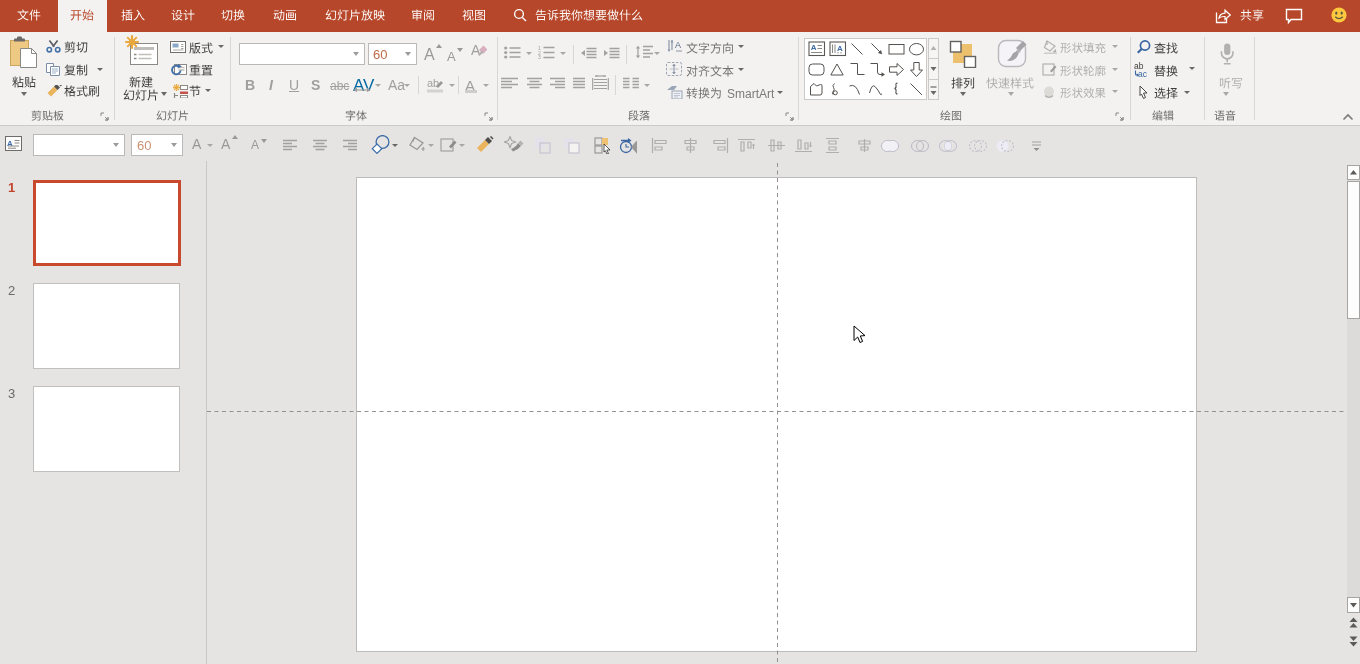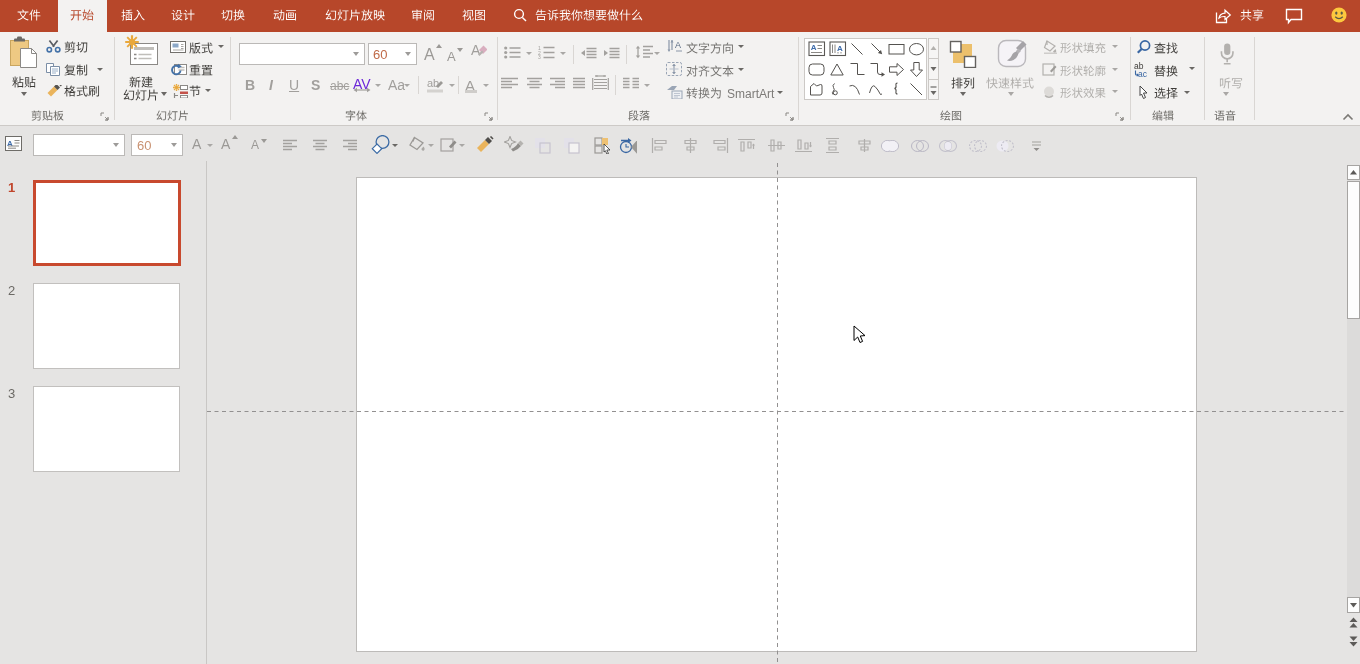--- a/index.html
+++ b/index.html
@@ -254,21 +254,21 @@
 <svg class="ab" style="left:471px;top:42px" width="16" height="16" viewBox="0 0 16 16">
 <text x="0" y="13" font-size="14" fill="#a19f9c" font-family="Liberation Sans">A</text>
 <path d="M8 8 l4.5-4.5 4 4 -4.5 4.5 Z" fill="#d9aebf"></path>
 <path d="M7 12.5 l4-4 1.5 1.5 -4 4 Z" fill="#b5b3b0"></path>
 </svg>
 <div class="ab" style="left:245px;top:77px;font-size:14px;color:#a19f9c;font-weight:bold;font-style:normal;">B</div>
 <div class="ab" style="left:269px;top:77px;font-size:14px;color:#a19f9c;font-weight:bold;font-style:italic;">I</div>
 <div class="ab" style="left:289px;top:77px;font-size:14px;color:#a19f9c;font-weight:normal;font-style:normal;text-decoration:underline;">U</div>
 <div class="ab" style="left:311px;top:77px;font-size:14px;color:#a19f9c;font-weight:bold;font-style:normal;">S</div>
 <div class="ab" style="left:330px;top:79px;font-size:12px;color:#a19f9c;text-decoration:line-through">abc</div>
-<div class="ab" style="left:353px;top:76px;font-size:14px;color:#6d28d9">AV</div>
+<div class="ab" style="left:353px;top:76px;font-size:17px;color:#0369a1">AV</div>
 <svg class="ab" style="left:353px;top:86px" width="18" height="8" viewBox="0 0 18 8">
     <path d="M2 4 H16" stroke="#a19f9c" stroke-width="1.2"></path>
     <path d="M0.5 4 L4 1.8 V6.2 Z M17.5 4 L14 1.8 V6.2 Z" fill="#a19f9c"></path>
   </svg>
 <div class="dd2 ddg" style="left:375px;top:84px"></div>
 <div class="ab" style="left:388px;top:77px;font-size:14px;color:#a19f9c">Aa</div>
 <div class="dd2 ddg" style="left:404px;top:84px"></div>
 <svg class="ab" style="left:427px;top:76px" width="17" height="17" viewBox="0 0 17 17">
 <text x="0" y="11" font-size="11" fill="#a19f9c" font-family="Liberation Sans">ab</text>
 <path d="M9 10 L14 5 L16 7 L11 12 Z" fill="#9b9996"></path>

